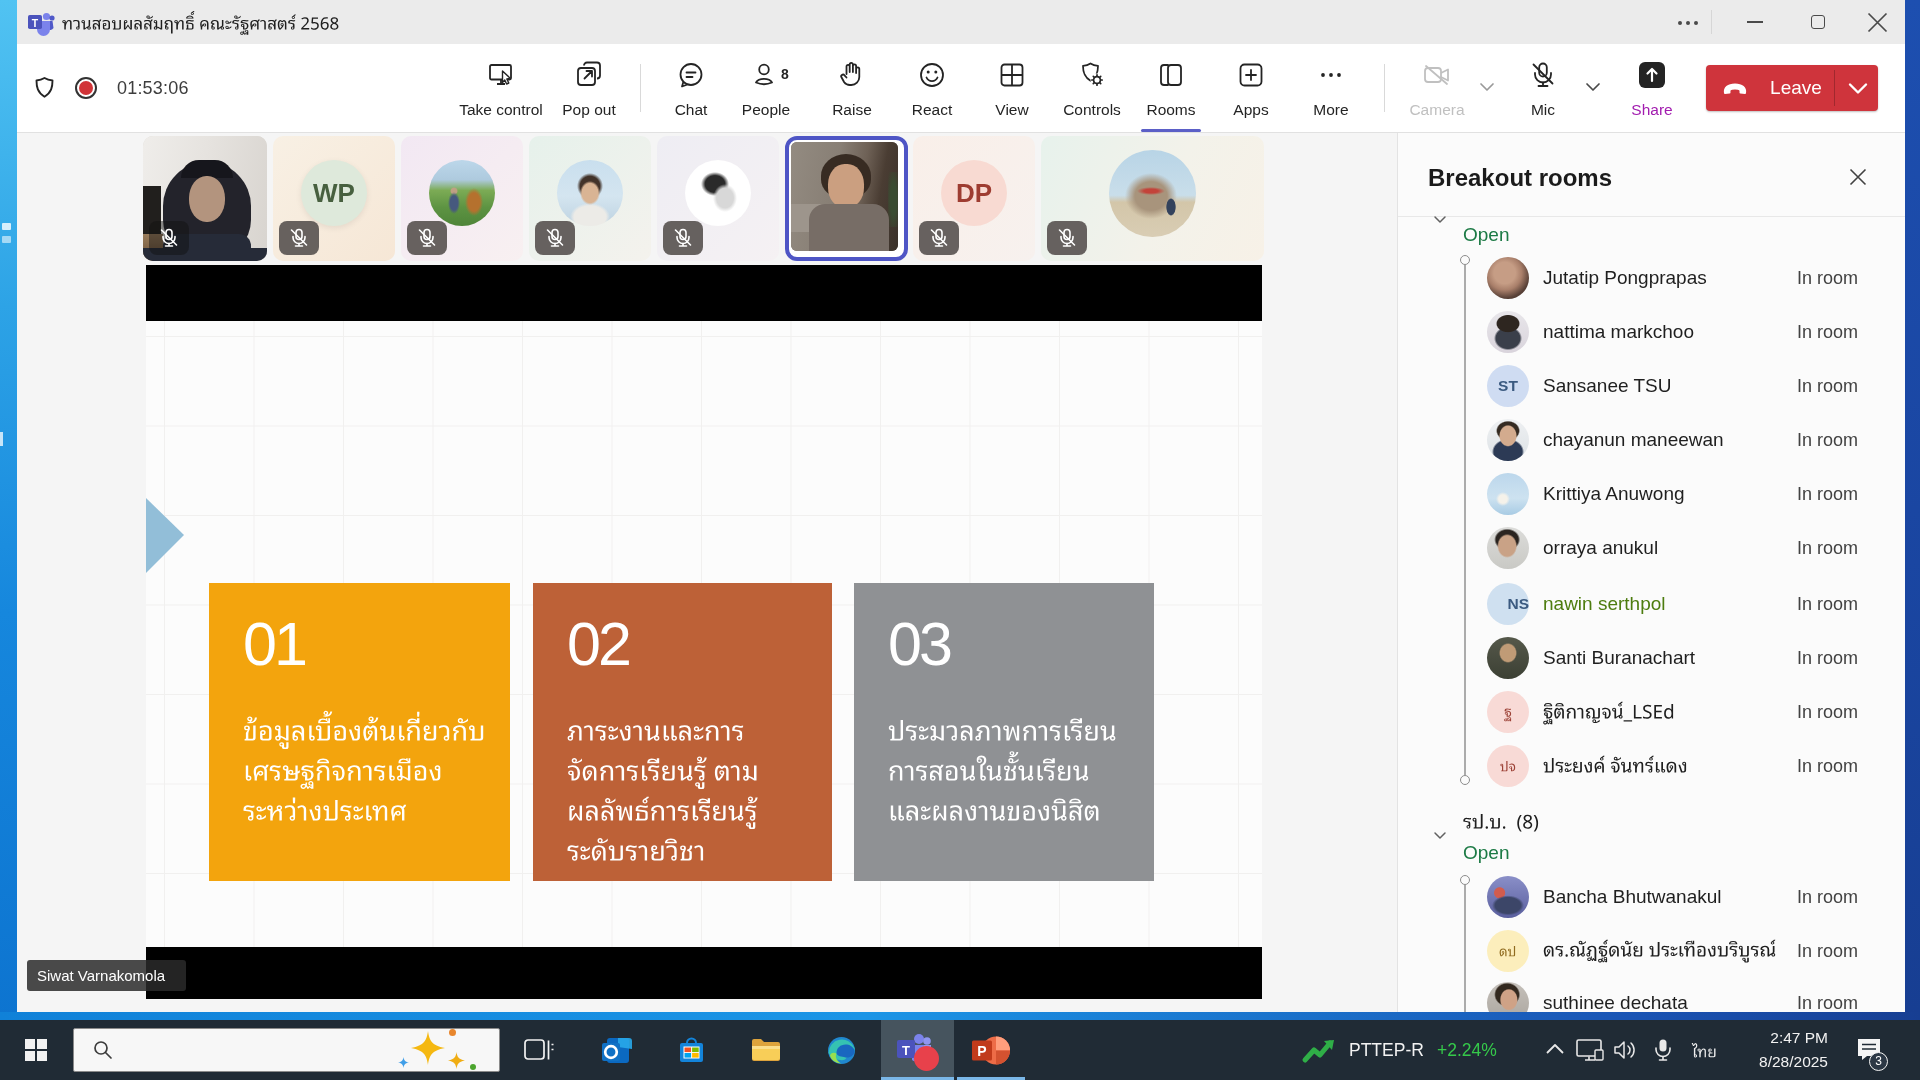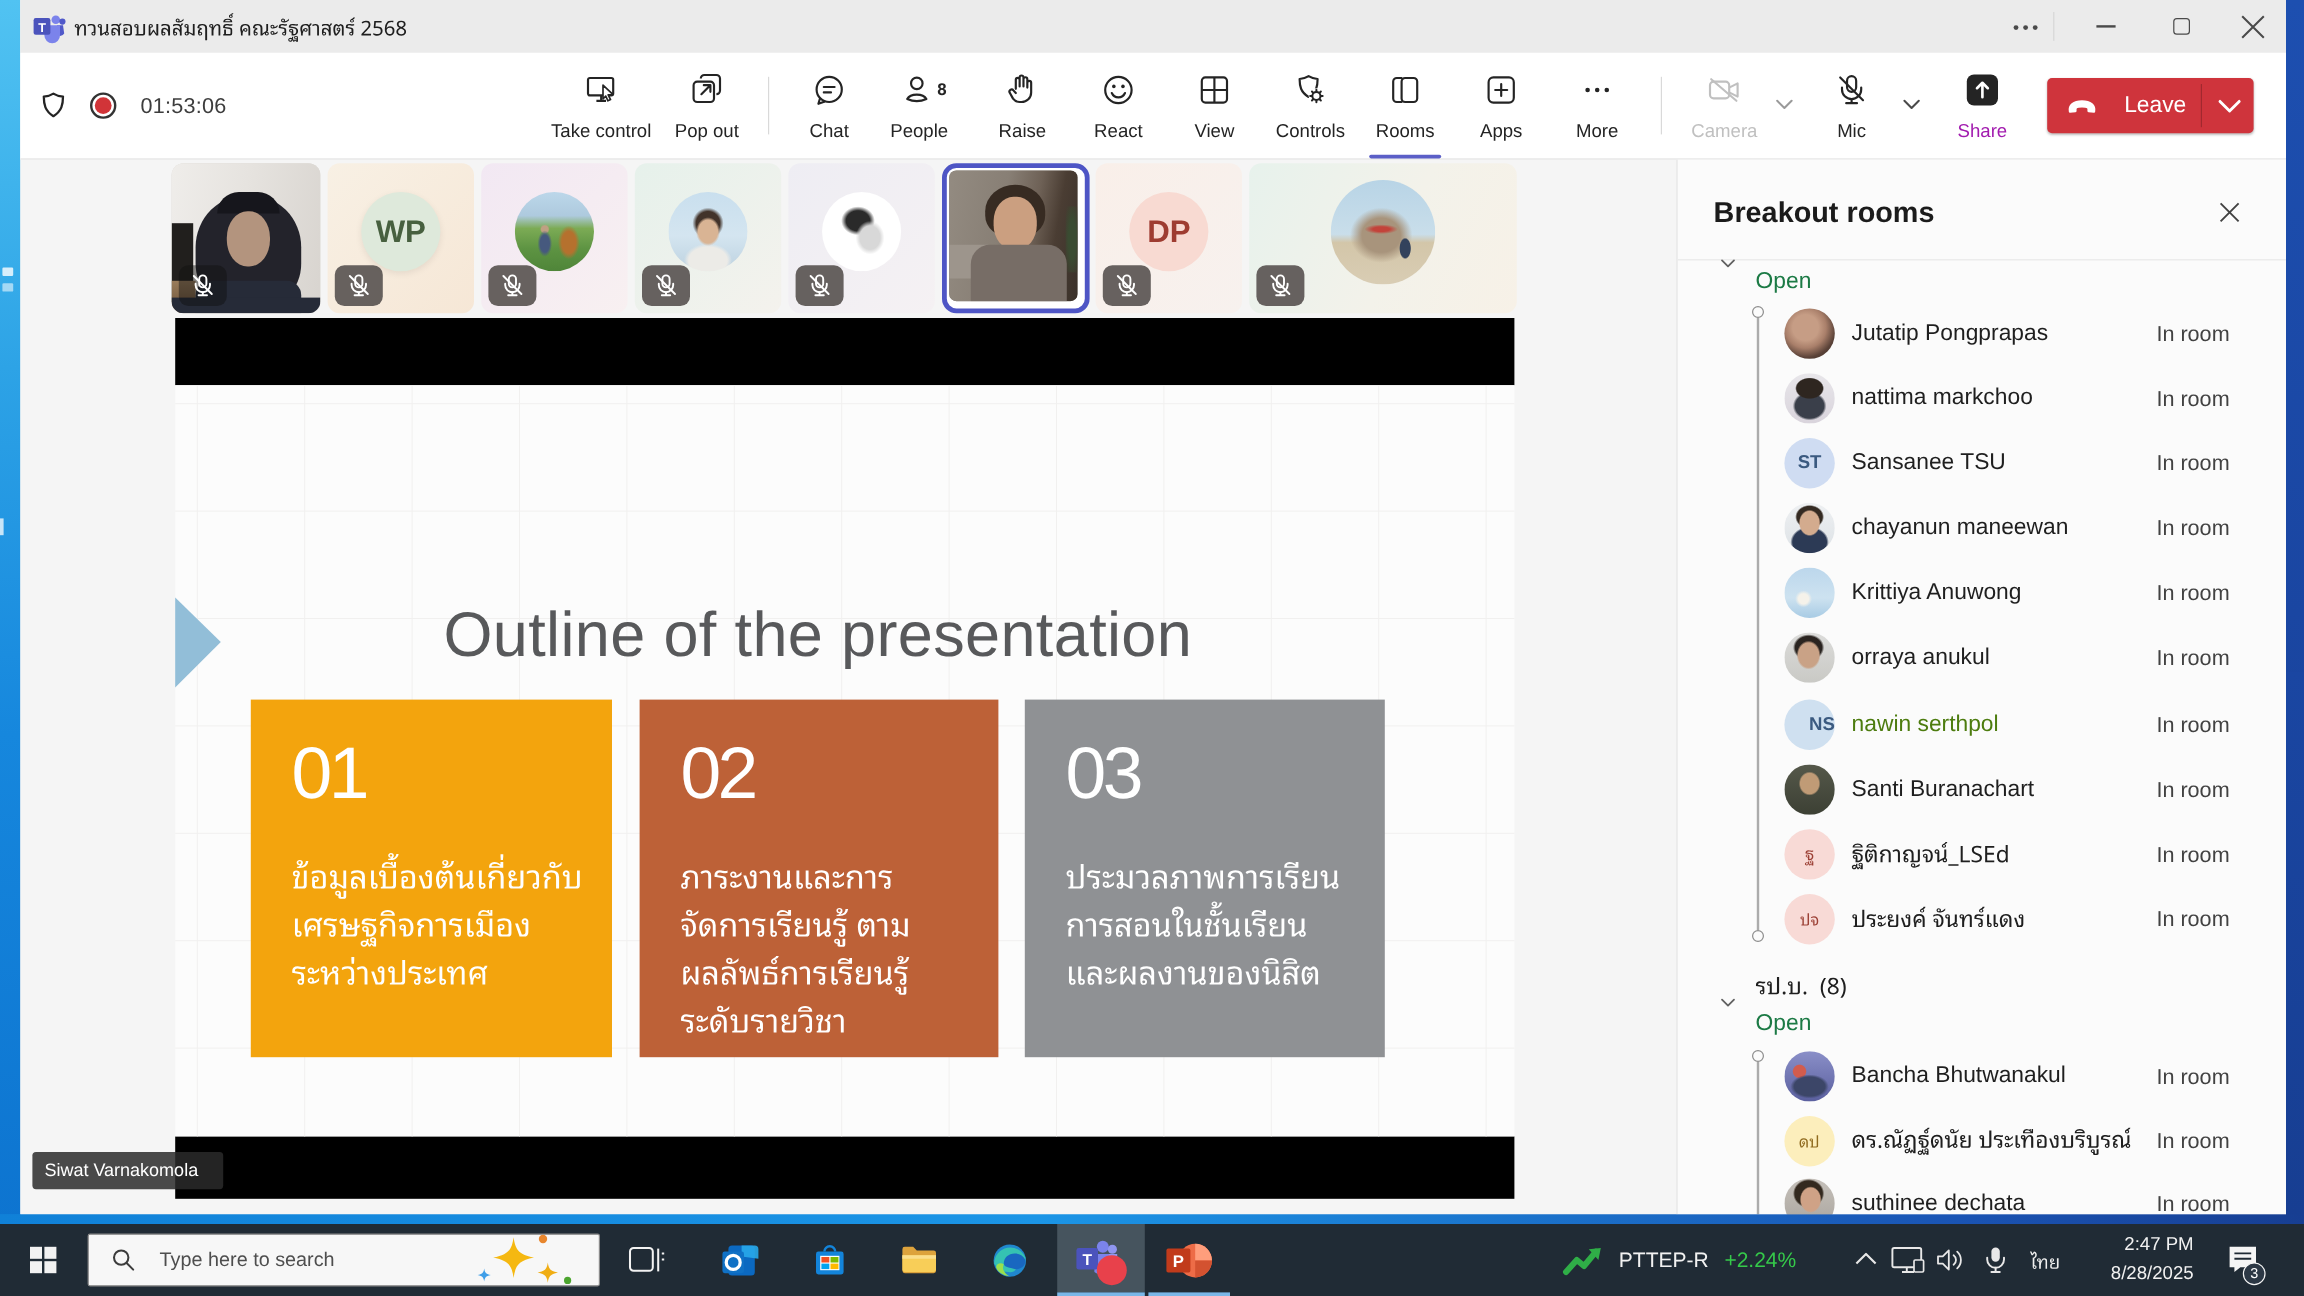--- a/index.html
+++ b/index.html
@@ -236,21 +236,20 @@
 <rect x="8" y="2.5" width="6" height="10" rx="3" fill="none" stroke="#fff" stroke-width="1.6"></rect>
 <path d="M5 9.5 v1 a6 6 0 0 0 12 0 v-1" fill="none" stroke="#fff" stroke-width="1.6" stroke-linecap="round"></path>
 <path d="M11 16.5 V19 M7.5 19 h7" stroke="#fff" stroke-width="1.6" stroke-linecap="round"></path>
 <path d="M3.5 3 L18.5 18" stroke="#fff" stroke-width="1.6" stroke-linecap="round"></path>
       </svg>
     </div>
 <div style="position:absolute;left:146px;top:265px;width:1116px;height:56px;background:#000"></div>
 <div style="position:absolute;left:146px;top:947px;width:1116px;height:52px;background:#000"></div>
 <div style="position:absolute;left:146px;top:321px;width:1116px;height:626px;background:#fcfcfc;background-image:linear-gradient(#f1f0ef 1px,transparent 1px),linear-gradient(90deg,#f1f0ef 1px,transparent 1px);background-size:89.5px 89.5px;background-position:18px 15px"></div>
 <div style="position:absolute;left:146px;top:498px;width:0;height:0;border-left:38px solid #92bed8;border-top:37px solid transparent;border-bottom:38px solid transparent"></div>
-<div style="position:absolute;left:146px;top:505px;width:1071px;height:50px;line-height:50px;font-size:52.5px;color:#58595b;text-align:center;letter-spacing:0.3px;">Outline of the presentation</div>
 <div style="position:absolute;left:209px;top:583px;width:301px;height:298px;background:#f3a40d"></div>
 <div style="position:absolute;left:533px;top:583px;width:299px;height:298px;background:#bd6137"></div>
 <div style="position:absolute;left:854px;top:583px;width:300px;height:298px;background:#8f9194"></div>
 <div style="position:absolute;left:243px;top:619px;width:120px;height:50px;line-height:50px;font-size:61px;color:#fff;text-align:left;letter-spacing:-3px;">01</div>
 <div style="position:absolute;left:567px;top:619px;width:120px;height:50px;line-height:50px;font-size:61px;color:#fff;text-align:left;letter-spacing:-3px;">02</div>
 <div style="position:absolute;left:888px;top:619px;width:120px;height:50px;line-height:50px;font-size:61px;color:#fff;text-align:left;letter-spacing:-3px;">03</div>
 <svg style="position:absolute;left:243px;top:700px" width="245" height="54" viewBox="0 0 245 54">
       <path d="M1.6 40.5V39.1L2.9 38.7V34.1Q2.9 33.5 2.9 33.1Q3.0 32.6 3.3 32.2Q3.5 31.8 4.0 31.2Q4.3 30.7 4.6 30.3Q4.8 29.9 4.9 29.6Q5.0 29.2 5.0 29.0L5.7 28.2Q5.7 29.2 5.2 29.8Q4.6 30.3 3.6 30.3Q2.5 30.3 1.8 29.7Q1.1 29.0 1.1 27.9Q1.1 26.7 1.8 26.0Q2.6 25.4 3.9 25.4Q5.3 25.4 6.1 26.1Q6.9 26.8 6.9 28.2Q6.9 28.8 6.7 29.4Q6.5 29.9 6.1 30.8Q5.6 31.7 5.5 32.5Q5.3 33.3 5.3 34.5V38.7H8.9Q9.6 38.7 9.9 38.4Q10.2 38.0 10.2 37.3V25.5H12.6V37.8Q12.6 39.1 11.9 39.8Q11.2 40.5 9.9 40.5ZM3.8 29.1Q4.4 29.1 4.7 28.8Q5.0 28.5 5.0 27.9Q5.0 27.4 4.7 27.1Q4.4 26.8 3.8 26.8Q3.3 26.8 3.0 27.1Q2.6 27.4 2.6 27.9Q2.6 28.5 3.0 28.8Q3.3 29.1 3.8 29.1Z M6.6 23.3Q6.1 23.3 5.5 23.3Q5.0 23.3 4.4 23.2V22.2Q5.2 22.2 6.0 22.0Q6.5 21.8 6.8 21.3Q7.2 20.8 7.2 20.4V20.2Q7.7 20.2 8.1 19.8Q8.5 19.4 8.5 18.8H8.9Q8.9 19.8 8.3 20.4Q7.6 21.0 6.6 21.0Q5.5 21.0 4.9 20.4Q4.2 19.8 4.2 18.8Q4.2 17.8 5.0 17.2Q5.7 16.6 6.8 16.6Q8.0 16.6 8.7 17.2Q9.4 17.8 9.4 18.9Q9.4 19.8 8.9 20.7Q8.5 21.5 7.6 22.0V22.1Q9.5 21.8 10.6 20.7Q11.7 19.5 11.9 17.4H14.0Q13.7 20.3 11.8 21.8Q9.9 23.3 6.6 23.3ZM6.7 19.9Q7.2 19.9 7.5 19.6Q7.8 19.3 7.8 18.8Q7.8 18.3 7.5 18.0Q7.2 17.7 6.7 17.7Q6.2 17.7 5.9 18.0Q5.6 18.3 5.6 18.8Q5.6 19.3 5.9 19.6Q6.2 19.9 6.7 19.9Z M19.8 40.5Q18.5 40.5 17.8 39.8Q17.1 39.1 17.1 37.9V32.7Q17.1 31.4 17.9 30.7Q18.6 29.9 19.9 29.9Q21.2 29.9 21.9 30.6Q22.7 31.3 22.7 32.5Q22.7 33.7 22.0 34.4Q21.2 35.1 20.1 35.1Q19.0 35.1 18.4 34.5Q17.8 33.9 17.8 32.8H18.1Q18.1 33.2 18.3 33.5Q18.4 33.8 18.7 33.9Q19.0 34.1 19.3 34.2Q19.4 34.5 19.5 34.9Q19.5 35.3 19.5 35.9V37.5Q19.5 38.1 19.8 38.4Q20.1 38.7 20.8 38.7H24.8Q25.4 38.7 25.7 38.4Q26.1 38.0 26.1 37.4V30.4Q26.1 28.7 25.1 27.9Q24.2 27.1 22.1 27.1Q20.8 27.1 19.5 27.4Q18.2 27.7 16.8 28.4V26.4Q17.6 26.0 18.5 25.7Q19.4 25.5 20.4 25.4Q21.3 25.2 22.2 25.2Q25.3 25.2 26.9 26.5Q28.5 27.8 28.5 30.2V37.8Q28.5 39.1 27.8 39.8Q27.1 40.5 25.8 40.5ZM20.0 33.7Q20.5 33.7 20.8 33.4Q21.1 33.1 21.1 32.5Q21.1 32.0 20.8 31.7Q20.5 31.4 20.0 31.4Q19.4 31.4 19.1 31.7Q18.8 32.0 18.8 32.5Q18.8 33.1 19.1 33.4Q19.4 33.7 20.0 33.7Z M43.1 40.5Q42.3 39.8 41.2 39.2Q40.2 38.5 39.1 38.0Q37.9 37.4 36.9 37.1L35.2 36.3Q35.2 35.9 35.1 35.4Q35.1 34.8 35.1 34.2V31.1Q35.1 30.5 35.1 30.2Q35.2 29.9 35.3 29.6Q35.9 29.5 36.2 29.1Q36.5 28.8 36.6 28.2H36.8Q36.8 29.2 36.2 29.9Q35.6 30.5 34.6 30.5Q33.4 30.5 32.7 29.8Q31.9 29.1 31.9 27.9Q31.9 26.8 32.7 26.0Q33.5 25.3 34.7 25.3Q36.0 25.3 36.8 26.0Q37.5 26.7 37.5 27.9V36.4L36.8 35.5Q37.9 35.8 39.0 36.2Q40.1 36.7 41.1 37.2Q42.2 37.8 43.0 38.5H43.1Q43.1 37.9 43.1 37.2Q43.1 36.6 43.1 35.8Q43.1 35.0 43.1 33.9V25.5H45.5V40.5ZM34.7 29.1Q35.3 29.1 35.6 28.8Q35.9 28.5 35.9 27.9Q35.9 27.4 35.6 27.1Q35.3 26.8 34.7 26.8Q34.1 26.8 33.8 27.1Q33.5 27.4 33.5 27.9Q33.5 28.5 33.8 28.8Q34.1 29.1 34.7 29.1ZM34.9 40.7Q33.7 40.7 32.9 40.0Q32.1 39.2 32.1 38.1Q32.1 36.9 32.9 36.2Q33.7 35.5 34.9 35.5Q36.2 35.5 37.0 36.2Q37.8 36.9 37.8 38.1Q37.8 39.2 37.0 40.0Q36.2 40.7 34.9 40.7ZM34.9 39.3Q35.5 39.3 35.8 38.9Q36.1 38.6 36.1 38.1Q36.1 37.6 35.8 37.2Q35.5 36.9 34.9 36.9Q34.3 36.9 34.0 37.2Q33.7 37.6 33.7 38.1Q33.7 38.6 34.0 38.9Q34.3 39.3 34.9 39.3Z M40.7 49.0Q39.9 49.0 39.4 48.6Q39.0 48.2 39.0 47.3V45.7Q39.5 45.6 39.9 45.3Q40.2 45.0 40.2 44.6H40.6Q40.5 45.6 39.9 46.1Q39.3 46.5 38.5 46.5Q37.6 46.5 36.9 45.9Q36.3 45.3 36.3 44.4Q36.3 43.4 36.9 42.8Q37.6 42.2 38.6 42.2Q39.4 42.2 39.9 42.5Q40.5 42.8 40.8 43.3Q41.1 43.8 41.1 44.6V46.8Q41.1 47.5 41.8 47.5H42.6Q43.3 47.5 43.3 46.8V42.3H45.5V47.1Q45.5 48.0 45.0 48.5Q44.5 49.0 43.6 49.0ZM38.5 45.4Q39.0 45.4 39.3 45.1Q39.5 44.8 39.5 44.4Q39.5 43.9 39.3 43.7Q39.0 43.4 38.5 43.4Q38.0 43.4 37.8 43.7Q37.5 43.9 37.5 44.4Q37.5 44.8 37.8 45.1Q38.0 45.4 38.5 45.4Z M52.4 40.7Q51.1 40.7 50.3 39.9Q49.5 39.1 49.5 37.8V34.6Q49.5 32.6 50.6 31.5Q51.7 30.3 53.6 30.3Q54.6 30.3 55.5 30.7Q56.4 31.1 57.2 31.7Q58.0 32.4 58.6 33.3H58.6V30.6Q58.6 28.8 57.6 27.9Q56.6 27.1 54.6 27.1Q53.4 27.1 52.2 27.4Q50.9 27.7 49.6 28.4V26.4Q50.7 25.8 52.1 25.5Q53.6 25.2 55.1 25.2Q57.9 25.2 59.5 26.5Q61.1 27.9 61.1 30.3V40.5H58.6V38.2Q58.6 37.0 58.3 35.9Q57.9 34.8 57.3 34.0Q56.6 33.1 55.7 32.7Q54.9 32.2 53.9 32.2Q52.9 32.2 52.5 32.8Q52.0 33.4 52.0 34.5V35.3Q52.0 35.5 51.9 35.8Q51.9 36.0 51.8 36.3Q51.3 36.3 50.9 36.8Q50.5 37.3 50.5 37.9H50.2Q50.2 36.8 50.8 36.2Q51.4 35.6 52.5 35.6Q53.7 35.6 54.4 36.3Q55.1 37.0 55.1 38.1Q55.1 39.3 54.4 40.0Q53.6 40.7 52.4 40.7ZM52.4 39.3Q52.9 39.3 53.3 39.0Q53.6 38.7 53.6 38.2Q53.6 37.6 53.3 37.3Q52.9 37.0 52.4 37.0Q51.8 37.0 51.5 37.3Q51.2 37.6 51.2 38.2Q51.2 38.7 51.5 39.0Q51.8 39.3 52.4 39.3Z M69.0 40.7Q67.7 40.7 67.0 39.9Q66.2 39.1 66.2 37.8V25.5H68.6V35.3Q68.6 35.4 68.6 35.6Q68.6 35.8 68.6 36.0Q68.5 36.2 68.4 36.5Q67.9 36.6 67.5 37.0Q67.2 37.3 67.2 37.9H66.9Q66.9 36.8 67.5 36.2Q68.1 35.6 69.1 35.6Q70.3 35.6 71.1 36.3Q71.8 37.0 71.8 38.1Q71.8 39.3 71.1 40.0Q70.3 40.7 69.0 40.7ZM69.0 39.3Q69.6 39.3 69.9 39.0Q70.2 38.7 70.2 38.2Q70.2 37.6 69.9 37.3Q69.6 37.0 69.0 37.0Q68.5 37.0 68.2 37.3Q67.9 37.6 67.9 38.2Q67.9 38.7 68.2 39.0Q68.5 39.3 69.0 39.3Z M74.3 40.5V39.1L75.9 38.7V31.2Q75.9 30.8 76.0 30.4Q76.0 30.0 76.1 29.6Q76.7 29.5 77.0 29.1Q77.4 28.8 77.4 28.2H77.7Q77.7 29.2 77.1 29.9Q76.5 30.5 75.4 30.5Q74.2 30.5 73.5 29.8Q72.8 29.1 72.8 27.9Q72.8 26.7 73.5 26.0Q74.3 25.3 75.6 25.3Q76.8 25.3 77.6 26.0Q78.4 26.7 78.4 27.9V38.7H83.2Q83.9 38.7 84.3 38.4Q84.6 38.1 84.6 37.4V25.5H87.0V37.8Q87.0 39.1 86.3 39.8Q85.6 40.5 84.3 40.5ZM75.5 29.1Q76.1 29.1 76.4 28.8Q76.7 28.5 76.7 27.9Q76.7 27.4 76.4 27.1Q76.1 26.8 75.5 26.8Q75.0 26.8 74.6 27.1Q74.3 27.4 74.3 27.9Q74.3 28.5 74.6 28.8Q75.0 29.1 75.5 29.1Z M75.2 23.2V22.5Q75.2 21.2 75.7 20.3Q76.3 19.4 77.2 18.9Q78.2 18.4 79.5 18.4Q80.8 18.4 81.8 18.8Q82.8 19.2 83.6 19.8Q84.5 20.4 85.2 21.1H85.3V18.3H87.0V23.2ZM77.2 22.0H84.6Q84.0 21.4 83.2 20.8Q82.5 20.3 81.6 20.0Q80.8 19.7 79.8 19.7Q78.6 19.7 77.9 20.4Q77.2 21.0 77.2 22.0ZM84.3 21.2 82.9 20.4V18.3H84.3Z M82.5 16.7Q82.0 16.7 81.5 16.6Q81.0 16.6 80.5 16.6V15.7Q81.0 15.7 81.3 15.6Q81.7 15.5 82.1 15.4Q82.6 15.2 83.0 14.9Q83.3 14.6 83.3 14.2V14.1Q83.7 14.1 84.0 13.7Q84.2 13.4 84.2 12.9H84.6Q84.6 13.7 84.0 14.2Q83.5 14.7 82.5 14.7Q81.6 14.7 81.1 14.2Q80.5 13.7 80.5 12.9Q80.5 12.0 81.2 11.4Q81.8 10.8 82.8 10.8Q84.0 10.8 84.6 11.4Q85.2 12.0 85.2 12.9Q85.2 13.5 84.9 14.2Q84.6 14.8 84.0 15.3V15.3Q85.4 15.1 86.2 14.1Q87.0 13.2 87.3 11.6H89.2Q88.9 13.1 88.2 14.2Q87.4 15.4 86.1 16.0Q84.7 16.7 82.5 16.7ZM82.8 13.9Q83.2 13.9 83.5 13.6Q83.8 13.3 83.8 12.9Q83.8 12.4 83.5 12.2Q83.2 11.9 82.8 11.9Q82.3 11.9 82.0 12.2Q81.8 12.4 81.8 12.9Q81.8 13.3 82.0 13.6Q82.3 13.9 82.8 13.9Z M94.2 40.5Q92.9 40.5 92.2 39.8Q91.6 39.1 91.6 37.9V32.7Q91.6 31.4 92.3 30.7Q93.0 29.9 94.3 29.9Q95.6 29.9 96.3 30.6Q97.1 31.3 97.1 32.5Q97.1 33.7 96.4 34.4Q95.7 35.1 94.5 35.1Q93.4 35.1 92.9 34.5Q92.3 33.9 92.3 32.8H92.5Q92.5 33.2 92.7 33.5Q92.8 33.8 93.1 33.9Q93.4 34.1 93.7 34.2Q93.8 34.5 93.9 34.9Q93.9 35.3 93.9 35.9V37.5Q93.9 38.1 94.2 38.4Q94.6 38.7 95.2 38.7H99.2Q99.8 38.7 100.1 38.4Q100.5 38.0 100.5 37.4V30.4Q100.5 28.7 99.5 27.9Q98.6 27.1 96.6 27.1Q95.2 27.1 93.9 27.4Q92.6 27.7 91.3 28.4V26.4Q92.0 26.0 92.9 25.7Q93.8 25.5 94.8 25.4Q95.7 25.2 96.6 25.2Q99.7 25.2 101.3 26.5Q102.9 27.8 102.9 30.2V37.8Q102.9 39.1 102.2 39.8Q101.5 40.5 100.2 40.5ZM94.4 33.7Q94.9 33.7 95.2 33.4Q95.6 33.1 95.6 32.5Q95.6 32.0 95.2 31.7Q94.9 31.4 94.4 31.4Q93.8 31.4 93.5 31.7Q93.2 32.0 93.2 32.5Q93.2 33.1 93.5 33.4Q93.8 33.7 94.4 33.7Z M109.6 40.5 105.9 29.5H108.3L111.6 39.2L110.8 38.7H112.7Q113.7 38.7 114.1 38.2Q114.5 37.8 114.5 36.7V31.2Q114.5 30.8 114.5 30.4Q114.6 30.0 114.7 29.6Q115.3 29.5 115.6 29.1Q115.9 28.8 116.0 28.2H116.2Q116.2 29.2 115.6 29.9Q115.0 30.5 114.0 30.5Q112.8 30.5 112.1 29.8Q111.3 29.1 111.3 27.9Q111.3 26.7 112.1 26.0Q112.9 25.3 114.2 25.3Q115.4 25.3 116.2 26.0Q116.9 26.7 116.9 27.9V36.9Q116.9 38.6 116.0 39.5Q115.1 40.5 113.4 40.5ZM114.1 29.1Q114.7 29.1 115.0 28.8Q115.3 28.5 115.3 27.9Q115.3 27.4 115.0 27.1Q114.7 26.8 114.1 26.8Q113.5 26.8 113.2 27.1Q112.9 27.4 112.9 27.9Q112.9 28.5 113.2 28.8Q113.5 29.1 114.1 29.1Z M122.4 40.5Q121.4 38.8 120.9 36.7Q120.3 34.5 120.3 32.5Q120.3 30.3 120.9 28.7Q121.4 27.2 122.4 26.3Q123.4 25.4 124.8 25.3L127.3 27.1L129.7 25.3Q131.8 25.5 133.0 26.8Q134.1 28.0 134.1 30.2V40.5H131.7V30.2Q131.7 29.0 131.2 28.2Q130.8 27.5 129.9 27.4L127.5 29.1H127.2L124.7 27.4Q123.8 27.6 123.3 29.0Q122.8 30.4 122.8 32.5Q122.8 34.2 123.1 35.8Q123.4 37.4 124.0 38.6H124.1Q124.5 38.3 125.0 37.8Q125.4 37.3 125.9 36.6Q126.4 36.0 126.8 35.4Q127.1 34.7 127.4 34.2L128.0 34.3Q127.8 34.5 127.5 34.7Q127.3 34.8 126.9 34.8Q126.0 34.8 125.3 34.1Q124.7 33.5 124.7 32.6Q124.7 31.5 125.4 30.8Q126.1 30.2 127.2 30.2Q128.4 30.2 129.1 30.9Q129.8 31.6 129.8 32.7Q129.8 33.6 129.2 34.8Q128.7 36.0 127.7 37.4Q127.1 38.3 126.4 39.1Q125.7 39.8 125.0 40.5ZM127.2 33.7Q127.7 33.7 128.0 33.4Q128.3 33.1 128.3 32.6Q128.3 32.0 128.0 31.8Q127.7 31.5 127.2 31.5Q126.7 31.5 126.3 31.8Q126.0 32.0 126.0 32.6Q126.0 33.1 126.3 33.4Q126.7 33.7 127.2 33.7Z M127.9 23.3Q127.4 23.3 126.8 23.3Q126.3 23.3 125.6 23.2V22.2Q126.5 22.2 127.2 22.0Q127.7 21.8 128.1 21.3Q128.4 20.8 128.4 20.4V20.2Q129.0 20.2 129.4 19.8Q129.7 19.4 129.7 18.8H130.2Q130.2 19.8 129.5 20.4Q128.8 21.0 127.8 21.0Q126.8 21.0 126.1 20.4Q125.5 19.8 125.5 18.8Q125.5 17.8 126.2 17.2Q126.9 16.6 128.1 16.6Q129.2 16.6 130.0 17.2Q130.7 17.8 130.7 18.9Q130.7 19.8 130.2 20.7Q129.7 21.5 128.8 22.0V22.1Q130.8 21.8 131.9 20.7Q133.0 19.5 133.2 17.4H135.3Q134.9 20.3 133.1 21.8Q131.2 23.3 127.9 23.3ZM128.0 19.9Q128.5 19.9 128.8 19.6Q129.1 19.3 129.1 18.8Q129.1 18.3 128.8 18.0Q128.5 17.7 128.0 17.7Q127.4 17.7 127.1 18.0Q126.8 18.3 126.8 18.8Q126.8 19.3 127.1 19.6Q127.4 19.9 128.0 19.9Z M140.1 40.5V31.2Q140.1 30.8 140.1 30.4Q140.2 30.0 140.3 29.6Q140.9 29.5 141.2 29.1Q141.5 28.8 141.5 28.2H141.8Q141.8 29.2 141.2 29.9Q140.6 30.5 139.6 30.5Q138.4 30.5 137.7 29.8Q136.9 29.1 136.9 27.9Q136.9 26.7 137.7 26.0Q138.5 25.3 139.7 25.3Q141.0 25.3 141.7 26.0Q142.5 26.7 142.5 27.9V35.7Q142.5 36.0 142.5 36.3Q142.5 36.6 142.5 36.9Q142.5 37.3 142.5 37.6Q142.5 37.9 142.5 38.3H142.6Q142.9 38.0 143.4 37.7Q144.0 37.3 144.8 36.8Q145.7 36.4 146.6 35.9Q147.4 35.5 147.8 35.2Q148.1 35.0 148.2 34.6Q148.3 34.3 148.3 33.6V25.5H150.8V33.3Q150.8 34.2 150.5 34.8Q150.3 35.4 149.8 35.8Q149.3 36.2 148.3 36.6L148.0 36.8Q146.7 37.4 145.7 38.0Q144.6 38.7 143.8 39.3Q143.0 39.9 142.4 40.5ZM139.6 29.1Q140.2 29.1 140.5 28.8Q140.8 28.5 140.8 27.9Q140.8 27.4 140.5 27.1Q140.2 26.8 139.6 26.8Q139.1 26.8 138.8 27.1Q138.5 27.4 138.5 27.9Q138.5 28.5 138.8 28.8Q139.1 29.1 139.6 29.1ZM149.1 40.7Q147.9 40.7 147.1 40.0Q146.3 39.3 146.3 38.1Q146.3 37.0 147.1 36.2Q147.9 35.5 149.1 35.5Q150.3 35.5 151.1 36.2Q151.8 37.0 151.8 38.1Q151.8 39.3 151.1 40.0Q150.3 40.7 149.1 40.7ZM149.1 39.3Q149.6 39.3 150.0 38.9Q150.3 38.6 150.3 38.1Q150.3 37.6 150.0 37.2Q149.6 36.9 149.1 36.9Q148.5 36.9 148.2 37.2Q147.9 37.6 147.9 38.1Q147.9 38.6 148.2 38.9Q148.5 39.3 149.1 39.3Z M158.9 40.7Q157.6 40.7 156.8 39.9Q156.1 39.1 156.1 37.8V25.5H158.5V35.3Q158.5 35.4 158.5 35.6Q158.5 35.8 158.4 36.0Q158.4 36.2 158.3 36.5Q157.7 36.6 157.4 37.0Q157.1 37.3 157.1 37.9H156.8Q156.8 36.8 157.4 36.2Q158.0 35.6 159.0 35.6Q160.2 35.6 160.9 36.3Q161.7 37.0 161.7 38.1Q161.7 39.3 160.9 40.0Q160.2 40.7 158.9 40.7ZM158.9 39.3Q159.5 39.3 159.8 39.0Q160.1 38.7 160.1 38.2Q160.1 37.6 159.8 37.3Q159.5 37.0 158.9 37.0Q158.4 37.0 158.0 37.3Q157.7 37.6 157.7 38.2Q157.7 38.7 158.0 39.0Q158.4 39.3 158.9 39.3Z M164.6 40.5V35.4Q164.6 34.0 165.3 33.1Q165.9 32.3 167.3 31.9V31.8L163.8 30.8V30.4Q163.8 28.8 164.6 27.6Q165.4 26.5 166.9 25.9Q168.4 25.2 170.3 25.2Q173.5 25.2 175.1 26.6Q176.7 28.0 176.7 30.8V40.5H174.2V30.8Q174.2 28.9 173.3 28.0Q172.3 27.1 170.3 27.1Q168.4 27.1 167.3 27.9Q166.1 28.8 166.1 30.4V30.8L165.2 29.4L169.7 31.0L169.5 32.5Q168.1 32.8 167.6 33.4Q167.0 34.0 167.0 35.3V40.5Z M164.6 23.2V22.4Q164.6 21.2 165.1 20.3Q165.6 19.4 166.6 18.9Q167.6 18.4 168.9 18.4Q170.8 18.4 171.9 19.0Q173.1 19.6 173.9 20.3H174.0V18.3H176.4V23.2ZM166.6 21.8H174.0Q173.4 21.3 172.6 20.9Q171.9 20.4 171.0 20.1Q170.2 19.9 169.2 19.9Q168.0 19.9 167.3 20.5Q166.6 21.1 166.6 21.8Z M174.3 16.7 174.1 13.7V11.8H176.4V13.7L176.1 16.7Z M183.9 40.5Q182.5 40.5 181.7 39.8Q181.0 39.1 181.0 37.7V35.7Q181.0 34.6 181.6 33.9Q182.2 33.2 183.5 33.0V32.9Q182.2 32.6 181.4 31.5Q180.6 30.4 180.6 28.8Q180.6 27.2 181.5 26.3Q182.4 25.3 184.0 25.3Q185.2 25.3 185.9 26.0Q186.7 26.7 186.7 27.8Q186.7 28.9 186.0 29.6Q185.3 30.3 184.2 30.3Q183.2 30.3 182.6 29.8Q182.0 29.3 182.0 28.4Q182.0 28.2 182.0 28.1Q182.0 28.0 182.1 27.9H182.2Q182.2 28.3 182.3 28.6Q182.4 28.9 182.6 29.0Q182.6 29.1 182.5 29.2Q182.5 29.3 182.5 29.4Q182.5 30.7 183.4 31.3Q184.2 32.0 185.8 32.0H187.9V33.7H185.8Q184.6 33.7 184.0 34.2Q183.3 34.7 183.3 35.7V37.2Q183.3 38.0 183.7 38.3Q184.0 38.7 184.8 38.7H189.3Q190.1 38.7 190.4 38.3Q190.7 38.0 190.7 37.2V25.5H193.2V37.6Q193.2 39.1 192.4 39.8Q191.7 40.5 190.2 40.5ZM183.9 29.0Q184.5 29.0 184.8 28.7Q185.1 28.4 185.1 27.9Q185.1 27.3 184.8 27.0Q184.5 26.7 183.9 26.7Q183.4 26.7 183.0 27.0Q182.7 27.3 182.7 27.9Q182.7 28.4 183.0 28.7Q183.4 29.0 183.9 29.0Z M203.4 40.7Q202.2 40.7 201.4 40.0Q200.7 39.3 200.7 38.1Q200.7 37.0 201.4 36.3Q202.2 35.6 203.3 35.6Q204.3 35.6 204.9 36.1Q205.5 36.7 205.5 37.6H205.3Q205.2 37.2 204.9 36.8Q204.5 36.4 204.0 36.3Q203.9 36.0 203.8 35.7Q203.8 35.3 203.8 34.9V30.5Q203.8 28.8 203.0 27.9Q202.2 27.1 200.5 27.1Q199.4 27.1 198.4 27.4Q197.3 27.7 196.0 28.4V26.4Q197.2 25.8 198.4 25.5Q199.6 25.2 200.9 25.2Q203.6 25.2 204.9 26.4Q206.2 27.6 206.2 30.1V37.8Q206.2 39.2 205.5 39.9Q204.8 40.7 203.4 40.7ZM203.4 39.3Q204.0 39.3 204.3 39.0Q204.6 38.7 204.6 38.2Q204.6 37.6 204.3 37.3Q204.0 37.0 203.4 37.0Q202.8 37.0 202.5 37.3Q202.2 37.6 202.2 38.2Q202.2 38.7 202.5 39.0Q202.8 39.3 203.4 39.3Z M210.8 40.5V35.4Q210.8 34.0 211.5 33.1Q212.1 32.3 213.5 31.9V31.8L210.0 30.8V30.4Q210.0 28.8 210.8 27.6Q211.6 26.5 213.1 25.9Q214.6 25.2 216.5 25.2Q219.7 25.2 221.3 26.6Q222.9 28.0 222.9 30.8V40.5H220.4V30.8Q220.4 28.9 219.5 28.0Q218.5 27.1 216.5 27.1Q214.6 27.1 213.4 27.9Q212.3 28.8 212.3 30.4V30.8L211.4 29.4L215.9 31.0L215.7 32.5Q214.3 32.8 213.8 33.4Q213.2 34.0 213.2 35.3V40.5Z M218.3 23.3Q217.5 23.3 216.9 23.1Q216.3 23.0 215.8 22.7Q215.3 22.4 215.0 21.8Q214.8 21.3 214.8 20.6Q214.8 19.5 215.5 18.8Q216.2 18.1 217.4 18.1Q218.5 18.1 219.3 18.8Q220.0 19.4 220.0 20.5Q220.0 21.4 219.4 21.9Q218.9 22.5 217.8 22.5V21.8Q218.1 21.8 218.3 21.8Q218.6 21.9 218.9 21.9Q219.9 21.9 221.0 21.4Q222.2 21.0 223.2 20.2Q224.2 19.5 224.9 18.5H225.0V20.7Q224.3 21.5 223.2 22.1Q222.0 22.7 220.8 23.0Q219.5 23.3 218.3 23.3ZM217.4 21.7Q217.9 21.7 218.2 21.4Q218.5 21.1 218.5 20.6Q218.5 20.1 218.2 19.8Q217.9 19.5 217.4 19.5Q216.9 19.5 216.6 19.8Q216.2 20.1 216.2 20.6Q216.2 21.1 216.6 21.4Q216.9 21.7 217.4 21.7Z M227.5 40.5V39.1L229.1 38.7V31.2Q229.1 30.8 229.2 30.4Q229.2 30.0 229.3 29.6Q230.0 29.5 230.3 29.1Q230.6 28.8 230.6 28.2H230.9Q230.9 29.2 230.3 29.9Q229.7 30.5 228.6 30.5Q227.5 30.5 226.7 29.8Q226.0 29.1 226.0 27.9Q226.0 26.7 226.8 26.0Q227.5 25.3 228.8 25.3Q230.1 25.3 230.8 26.0Q231.6 26.7 231.6 27.9V38.7H236.5Q237.2 38.7 237.5 38.4Q237.8 38.1 237.8 37.4V25.5H240.2V37.8Q240.2 39.1 239.5 39.8Q238.8 40.5 237.5 40.5ZM228.7 29.1Q229.3 29.1 229.6 28.8Q229.9 28.5 229.9 27.9Q229.9 27.4 229.6 27.1Q229.3 26.8 228.7 26.8Q228.2 26.8 227.9 27.1Q227.6 27.4 227.6 27.9Q227.6 28.5 227.9 28.8Q228.2 29.1 228.7 29.1Z" fill="#ffffff"></path>
     </svg>
 <svg style="position:absolute;left:243px;top:740px" width="202" height="54" viewBox="0 0 202 54">
@@ -365,21 +364,20 @@
 <rect x="0" y="0" width="10" height="10" fill="#f2f2f2"></rect>
       <rect x="12" y="0" width="10" height="10" fill="#f2f2f2"></rect>
 <rect x="0" y="12" width="10" height="10" fill="#f2f2f2"></rect>
       <rect x="12" y="12" width="10" height="10" fill="#f2f2f2"></rect>
     </svg>
 <div style="position:absolute;left:73px;top:1028px;width:427px;height:44px;background:#f7f7f7;border:1px solid #8a8a8a;border-radius:2px"></div>
 <svg class="ab" style="left:93px;top:1040px" width="20" height="20" viewBox="0 0 20 20">
 <circle cx="8" cy="8" r="6" fill="none" stroke="#3c3c3c" stroke-width="1.7"></circle>
       <path d="M12.5 12.5 L18 18" stroke="#3c3c3c" stroke-width="1.7" stroke-linecap="round"></path>
     </svg>
-<div style="position:absolute;left:133px;top:1028px;width:260px;height:44px;line-height:44px;font-size:16.5px;color:#4e4e4e;text-align:left;">Type here to search</div>
 <svg class="ab" style="left:411px;top:1031px" width="34" height="34" viewBox="0 0 20 20">
       <path d="M10 0 C10.8 5.5 12 8.5 20 10 C12 11.5 10.8 14.5 10 20 C9.2 14.5 8 11.5 0 10 C8 8.5 9.2 5.5 10 0 Z" fill="#f5b811" transform="rotate(0 10 10)"></path>
     </svg>
 <svg class="ab" style="left:448px;top:1052px" width="17" height="17" viewBox="0 0 20 20">
       <path d="M10 0 C10.8 5.5 12 8.5 20 10 C12 11.5 10.8 14.5 10 20 C9.2 14.5 8 11.5 0 10 C8 8.5 9.2 5.5 10 0 Z" fill="#f0ad13" transform="rotate(0 10 10)"></path>
     </svg>
 <svg class="ab" style="left:398px;top:1057px" width="11" height="11" viewBox="0 0 20 20">
       <path d="M10 0 C10.8 5.5 12 8.5 20 10 C12 11.5 10.8 14.5 10 20 C9.2 14.5 8 11.5 0 10 C8 8.5 9.2 5.5 10 0 Z" fill="#3f9ee8" transform="rotate(0 10 10)"></path>
     </svg>
 <div style="position:absolute;left:449px;top:1029px;width:7px;height:7px;border-radius:50%;background:#e8862d"></div>

